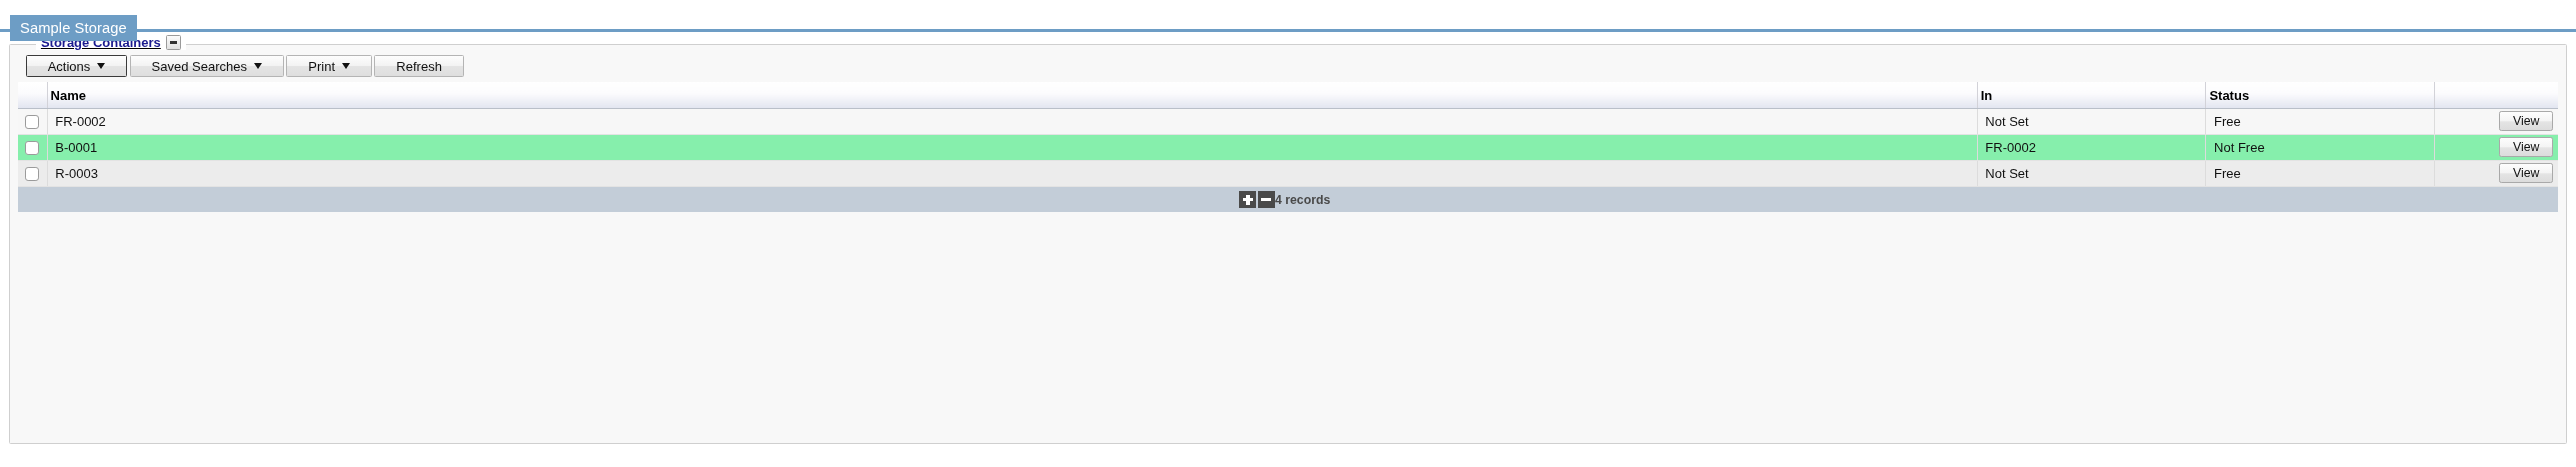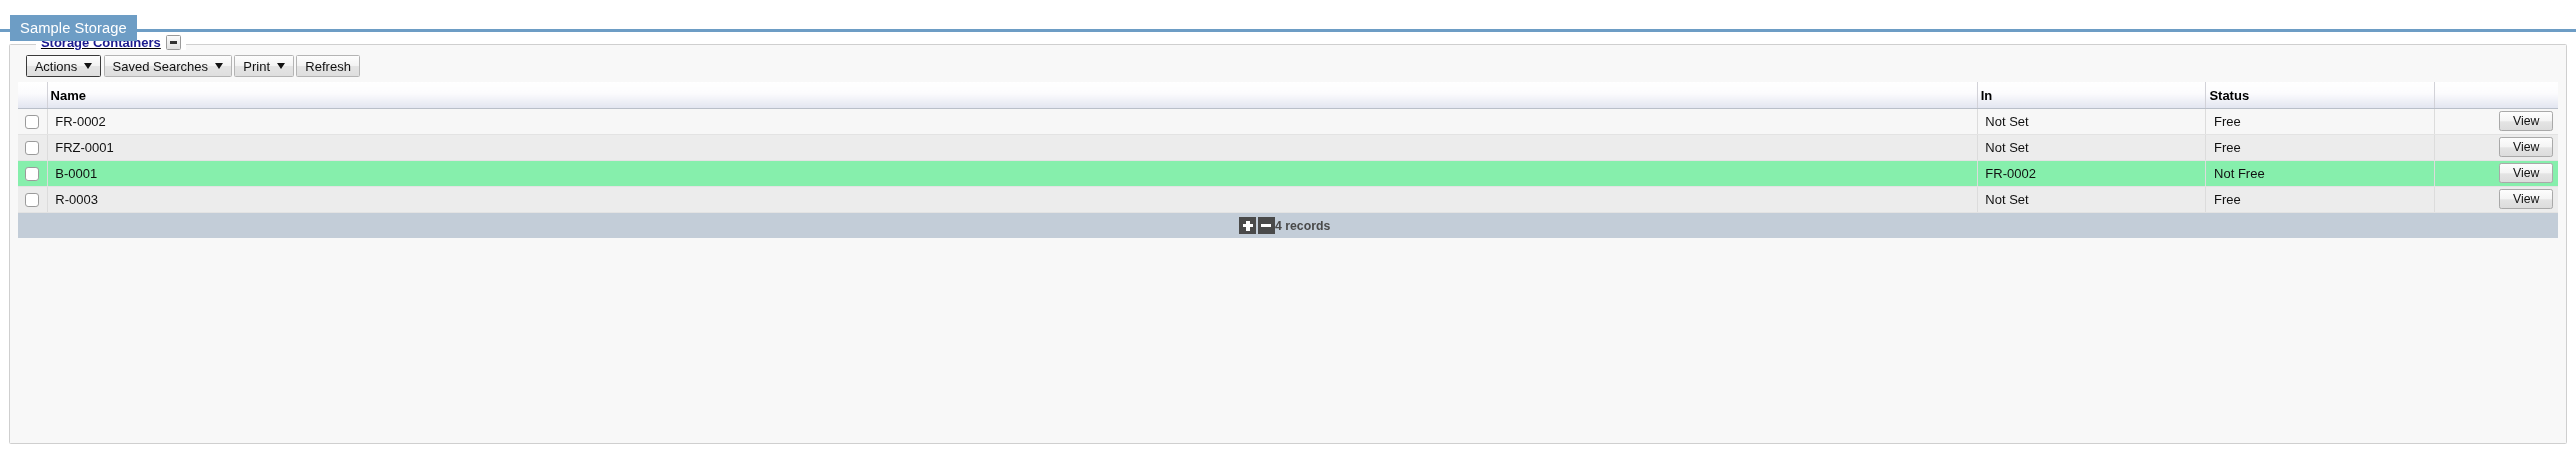--- a/index.html
+++ b/index.html
@@ -80,21 +80,21 @@
   
   .toolbar {
     display: flex;
     align-items: flex-start;
     gap: 2.3px;
     height: 23px;
     margin-left: 7.7px;
   }
   .tb-btn {
     height: 21.6px;
-    padding: 0 8px;
+    padding: 0 21px;
     display: inline-flex;
     align-items: center;
     gap: 7px;
     font-size: 13px;
     color: #111;
     background: linear-gradient(#fdfdfd 0%, #f3f3f3 48%, #e4e4e4 52%, #dedede 100%);
     border: 0.8px solid #b4b4b4;
     border-radius: 1.5px;
     cursor: pointer;
     white-space: nowrap;
@@ -259,27 +259,20 @@
         </tr>
       </thead>
       <tbody>
           <tr class="row-odd">
             <td class="cell-check"><span class="cb"></span></td>
             <td>FR-0002</td>
             <td class="unset">Not Set</td>
             <td>Free</td>
             <td class="cell-act"><button class="view-btn">View</button></td>
           </tr>
-          <tr class="row-even">
-            <td class="cell-check"><span class="cb"></span></td>
-            <td>FRZ-0001</td>
-            <td class="unset">Not Set</td>
-            <td>Free</td>
-            <td class="cell-act"><button class="view-btn">View</button></td>
-          </tr>
           <tr class="row-flag">
             <td class="cell-check"><span class="cb"></span></td>
             <td>B-0001</td>
             <td>FR-0002</td>
             <td>Not Free</td>
             <td class="cell-act"><button class="view-btn">View</button></td>
           </tr>
           <tr class="row-even">
             <td class="cell-check"><span class="cb"></span></td>
             <td>R-0003</td>

